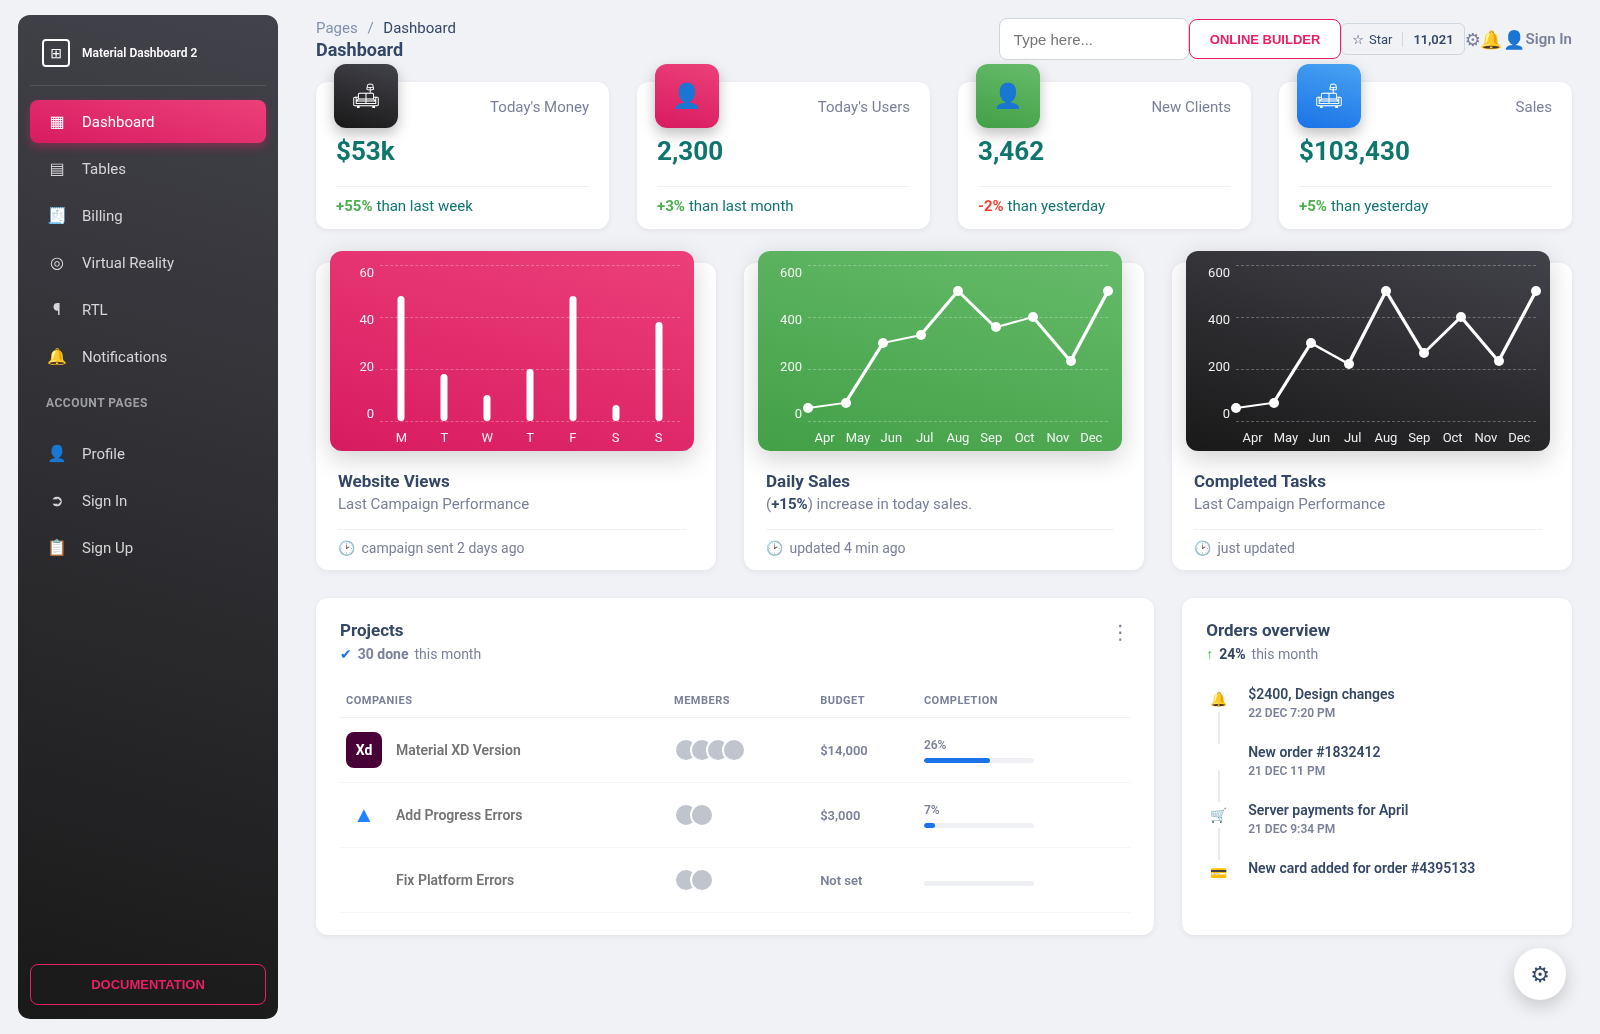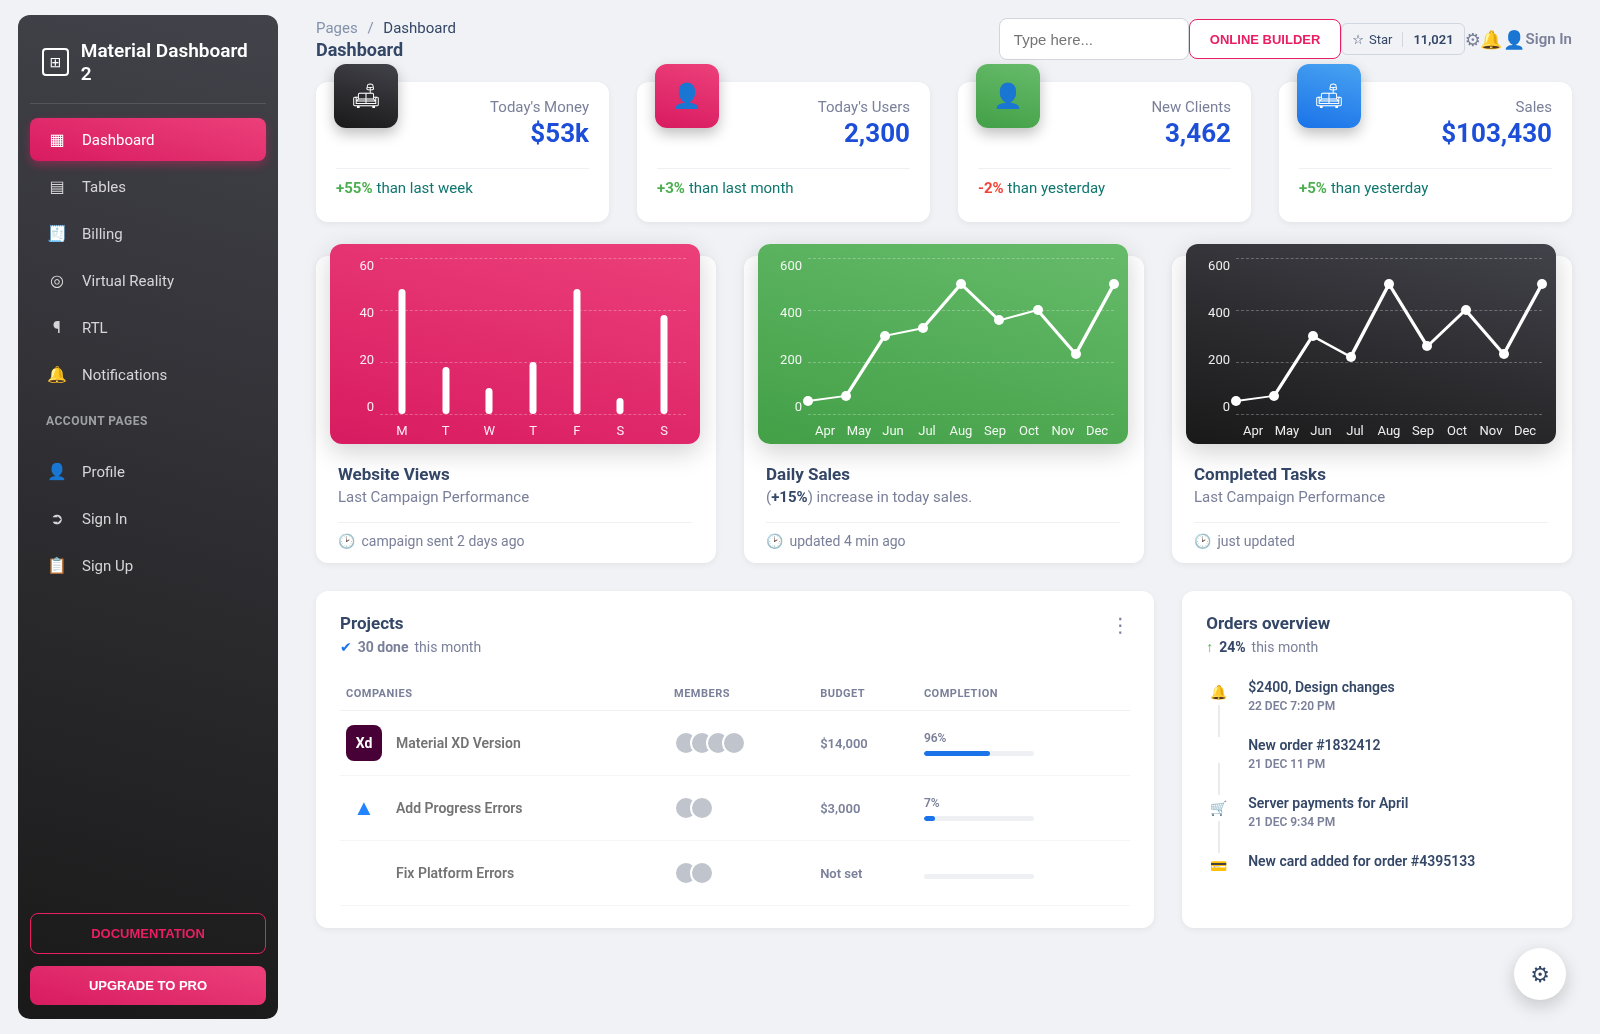--- a/index.html
+++ b/index.html
@@ -19,21 +19,21 @@
   width: 260px;
   background: linear-gradient(195deg,#42424a 0%,#191919 100%);
   border-radius: 12px;
   color: #fff;
   padding: 18px 12px 14px 12px;
   display: flex;
   flex-direction: column;
 }
 .logo-row { display:flex; align-items:center; gap:12px; padding:6px 12px 18px 12px; border-bottom:1px solid rgba(255,255,255,.12);}
 .logo-icon { width:28px; height:28px; border:2px solid #fff; border-radius:4px; display:flex;align-items:center;justify-content:center;font-size:14px;}
-.logo-text { font-size:19px; font-weight:600;}
+.logo-text { font-size:12px; font-weight:600;}
 .nav { margin-top:14px; display:flex; flex-direction:column; gap:4px;}
 .nav-item {
   display:flex; align-items:center; gap:14px;
   padding:12px 16px; border-radius:8px; font-size:15px; cursor:pointer;
   color:#d6d6d8;
 }
 .nav-item.active { background:linear-gradient(195deg,#ec407a,#d81b60); color:#fff; box-shadow:0 4px 10px rgba(233,30,99,.4);}
 .nav-item .nav-icon { width:22px; text-align:center; font-size:16px;}
 .nav-section { font-size:12px; font-weight:700; color:#9fa0a3; padding:18px 16px 8px 16px; letter-spacing:.5px;}
 .sidebar-bottom { margin-top:auto; display:flex; flex-direction:column; gap:12px;}
@@ -60,30 +60,30 @@
 
 
 .stats-row{display:grid; grid-template-columns:repeat(4,1fr); gap:28px; margin-bottom:34px;}
 .stat-card{background:#fff;border-radius:12px;padding:16px 20px 14px 20px; box-shadow:0 2px 6px rgba(0,0,0,.06); position:relative; min-height:140px;}
 .stat-icon{position:absolute; left:18px; top:-18px; width:64px; height:64px; border-radius:12px; display:flex;align-items:center;justify-content:center; color:#fff; font-size:24px; box-shadow:0 6px 14px rgba(0,0,0,.25);}
 .stat-icon.dark{background:linear-gradient(195deg,#42424a,#191919);}
 .stat-icon.pink{background:linear-gradient(195deg,#ec407a,#d81b60);}
 .stat-icon.green{background:linear-gradient(195deg,#66bb6a,#43a047);}
 .stat-icon.blue{background:linear-gradient(195deg,#49a3f1,#1a73e8);}
 .stat-label{text-align:right; font-size:15px; color:#7b809a;}
-.stat-value{text-align:right; font-size:26px; font-weight:700; color:#1d4ed8; margin-top:2px;}
+.stat-value{text-align:left; font-size:26px; font-weight:700; color:#0f766e; margin-top:20px;}
 .stat-sep{border:none;border-top:1px solid #eef0f3;margin:20px 0 10px 0;}
 .stat-change{font-size:15px;}
 .stat-change .pct{font-weight:700;}
 .stat-change .pct.pos{color:#4caf50;} .stat-change .pct.neg{color:#f44336;}
 .stat-change .txt{color:#0f766e; margin-left:4px;}
 
 
 .charts-row{display:grid; grid-template-columns:repeat(3,1fr); gap:28px; margin-bottom:28px;}
-.chart-card{background:#fff;border-radius:12px; box-shadow:0 2px 6px rgba(0,0,0,.06); padding:0 2px 14px 0;}
+.chart-card{background:#fff;border-radius:12px; box-shadow:0 2px 6px rgba(0,0,0,.06); padding:0 8px 14px 0;}
 .chart-box{margin:-12px 14px 0 14px; height:200px; border-radius:12px; padding:14px 14px 6px 14px; color:rgba(255,255,255,.92); position:relative; box-shadow:0 8px 26px rgba(0,0,0,.18);}
 .chart-box.pink{background:linear-gradient(195deg,#ec407a,#d81b60);}
 .chart-box.green{background:linear-gradient(195deg,#66bb6a,#43a047);}
 .chart-box.dark{background:linear-gradient(195deg,#42424a,#191919);}
 .chart-body{position:absolute; left:50px; right:14px; top:14px; bottom:30px;}
 .chart-ylabels{position:absolute;left:14px;top:14px;bottom:30px;display:flex;flex-direction:column;justify-content:space-between;font-size:13px;text-align:right;width:30px;}
 .chart-xlabels{position:absolute;left:50px;right:14px;bottom:6px;display:flex;justify-content:space-between;font-size:13px;}
 .chart-xlabels span{flex:1;text-align:center;}
 .grid-line{position:absolute;left:0;right:0;border-top:1px dashed rgba(255,255,255,.28);}
 .bar{position:absolute;bottom:0;width:7px;background:#fff;border-radius:6px;transform:translateX(-50%);}
@@ -180,21 +180,20 @@
         <span class="nav-icon">➲</span>
         <span>Sign In</span>
       </div>
       <div class="nav-item">
         <span class="nav-icon">📋</span>
         <span>Sign Up</span>
       </div>
     </div>
   <div class="sidebar-bottom">
     <button class="btn-outline">DOCUMENTATION</button>
-    <button class="btn-solid">UPGRADE TO PRO</button>
   </div>
 </aside>
 
 <div class="main">
 
   <div class="topbar">
     <div>
       <div class="crumbs">
         <span>Pages</span>
         <span class="sep">/</span>
@@ -418,21 +417,21 @@
                 <div class="avatars">
                   <span class="av"></span>
                   <span class="av"></span>
                   <span class="av"></span>
                   <span class="av"></span>
                 </div>
               </td>
               <td><span class="budget">$14,000</span></td>
               <td>
                 <div class="completion">
-                  <span>96%</span>
+                  <span>26%</span>
                   <div class="progress">
                     <div class="fill" style="width:60%"></div>
                   </div>
                 </div>
               </td>
             </tr>
             <tr>
               <td>
                 <div class="co-cell">
                   <div class="co-logo at">▲</div>

